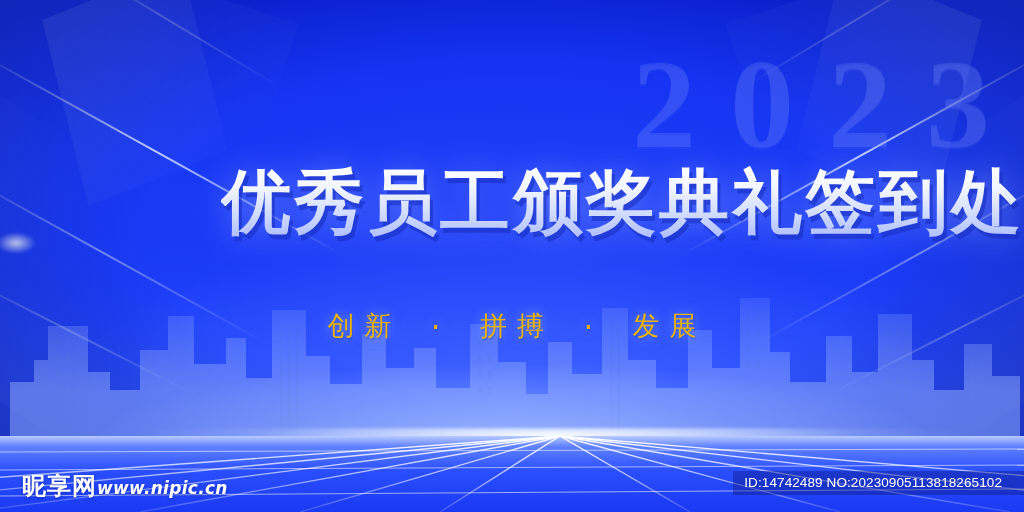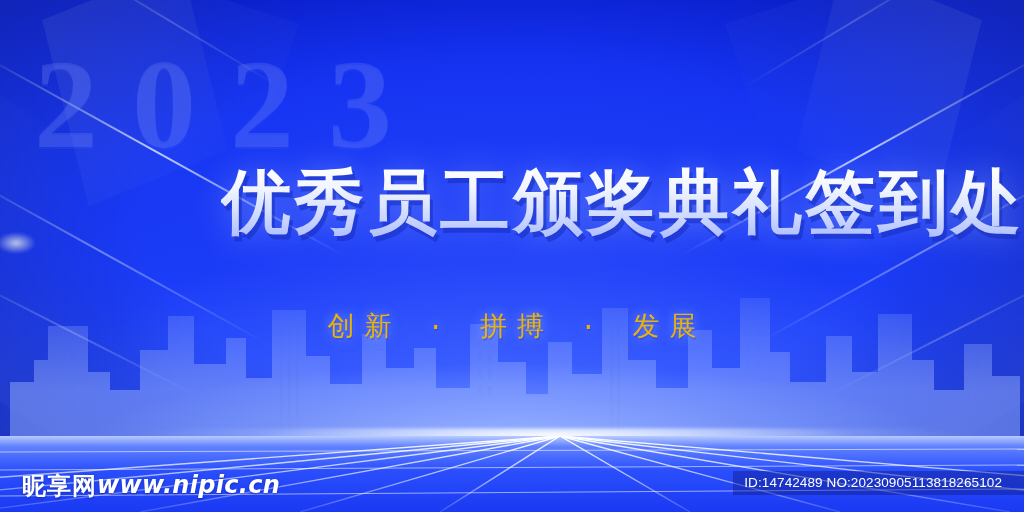--- a/index.html
+++ b/index.html
@@ -66,21 +66,21 @@
   .k7{left:40px;top:20px;width:260px;transform:rotate(31deg);opacity:.35;}
   .k8{right:40px;top:20px;width:260px;transform:rotate(-31deg);opacity:.35;}
 
   .sparkle{position:absolute;left:-4px;top:232px;width:40px;height:22px;
     background:radial-gradient(ellipse at center,rgba(235,242,255,.9),rgba(235,242,255,0) 70%);
     filter:blur(1px);}
 
   
   .year-ghost{
     position:absolute;left:0;right:0;top:34px;
-    text-align:left;
+    text-align:right;
     font-family:"Liberation Serif", serif;
     font-size:128px;font-weight:700;
     letter-spacing:34px;text-indent:34px;
     color:rgba(140,160,255,.20);
     line-height:1.1;
     text-shadow:0 2px 0 rgba(90,115,250,.12);
   }
 
   
   .city{position:absolute;left:0;bottom:68px;width:100%;height:180px;
@@ -127,21 +127,21 @@
   
   .wm{position:absolute;left:22px;bottom:14px;display:flex;align-items:flex-end;}
   .wm-logo{
     font-family:"DejaVu Sans", sans-serif;
     font-size:24px;font-weight:700;color:#fff;letter-spacing:1px;
     line-height:1;
     text-shadow:0 1px 3px rgba(0,20,120,.5);
   }
   .wm-url{
     font-family:"DejaVu Sans", sans-serif;
-    font-size:24px;font-weight:700;font-style:italic;color:#fff;
+    font-size:17px;font-weight:700;font-style:italic;color:#fff;
     letter-spacing:.3px;line-height:1;padding-bottom:1px;
     text-shadow:0 1px 3px rgba(0,20,120,.5);
   }
   .idbar{
     position:absolute;right:0;bottom:17px;
     background:rgba(12,24,130,.42);
     color:#ffffff;
     font-family:"Liberation Sans", sans-serif;
     font-size:13.5px;letter-spacing:.1px;
     padding:4px 22px 5px 11px;

